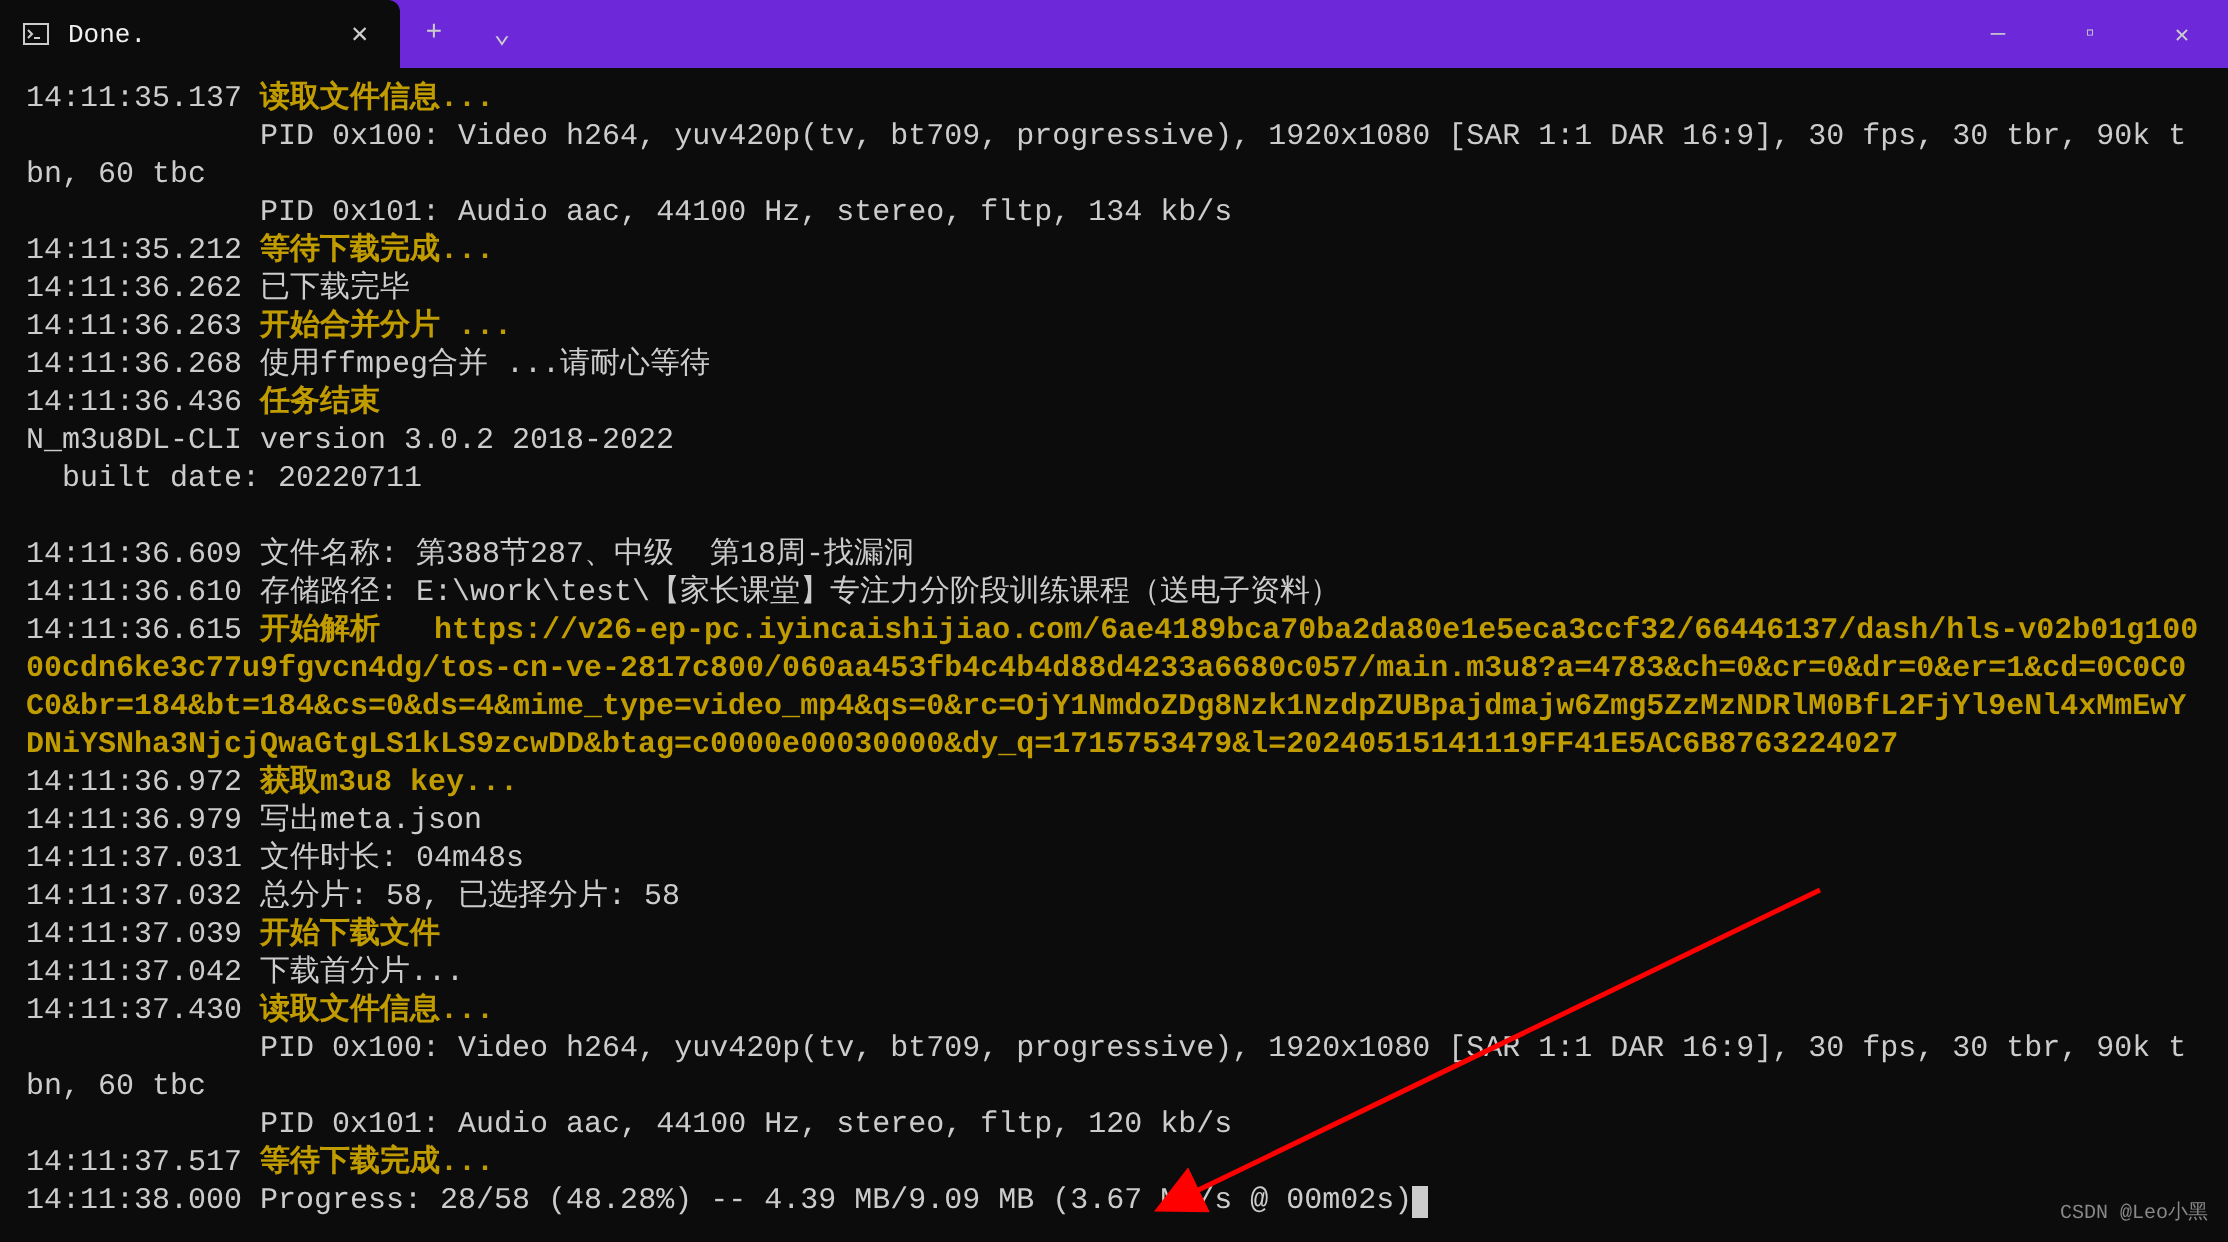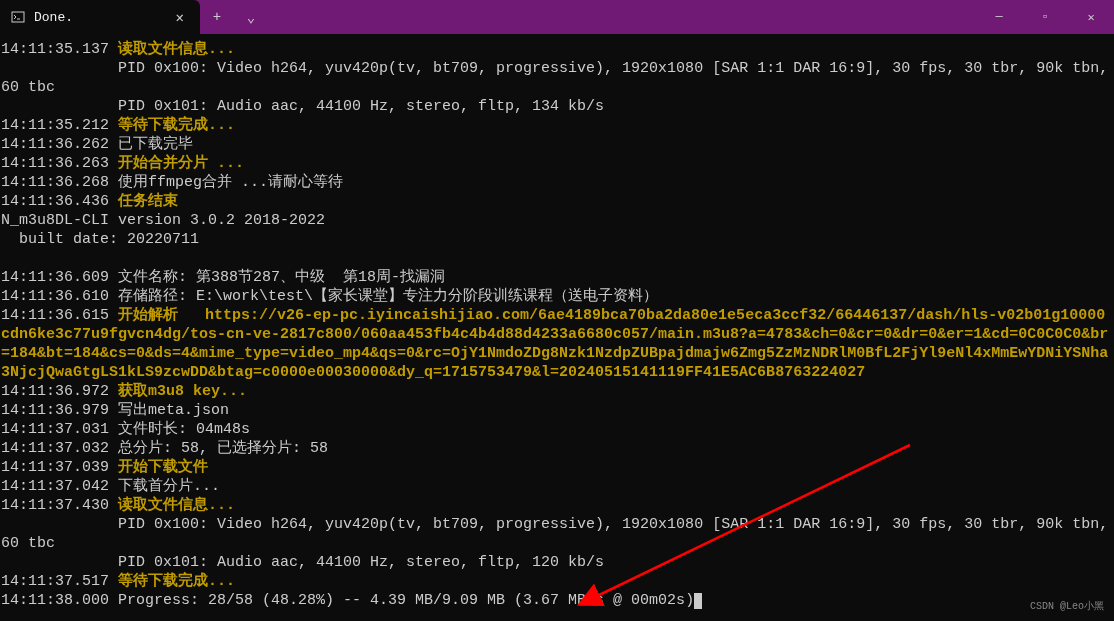--- a/index.html
+++ b/index.html
@@ -8,21 +8,21 @@
   color: #cccccc;
   font-family: Consolas, "Courier New", monospace;
   font-size: 15px;
   width: 1114px;
   height: 621px;
   overflow: hidden;
   position: relative;
 }
 .titlebar {
   height: 34px;
-  background: #701a75;
+  background: #6d28d9;
   display: flex;
   align-items: stretch;
 }
 .tab {
   display: flex;
   align-items: center;
   background: #0c0c0c;
   padding: 0 10px;
   gap: 8px;
   min-width: 200px;
@@ -48,21 +48,21 @@
 .winbtns { margin-left: auto; display: flex; }
 .winbtn {
   width: 46px;
   display: flex;
   align-items: center;
   justify-content: center;
   color: #ccc;
   font-size: 12px;
 }
 .terminal {
-  padding: 6px 1px;
+  padding: 6px 13px;
   line-height: 19px;
   white-space: pre-wrap;
   word-break: break-all;
 }
 .ts { color: #cccccc; }
 .yellow { color: #c19c00; font-weight: 600; }
 .cursor {
   display: inline-block;
   width: 8px; height: 16px;
   background: #ccc;

